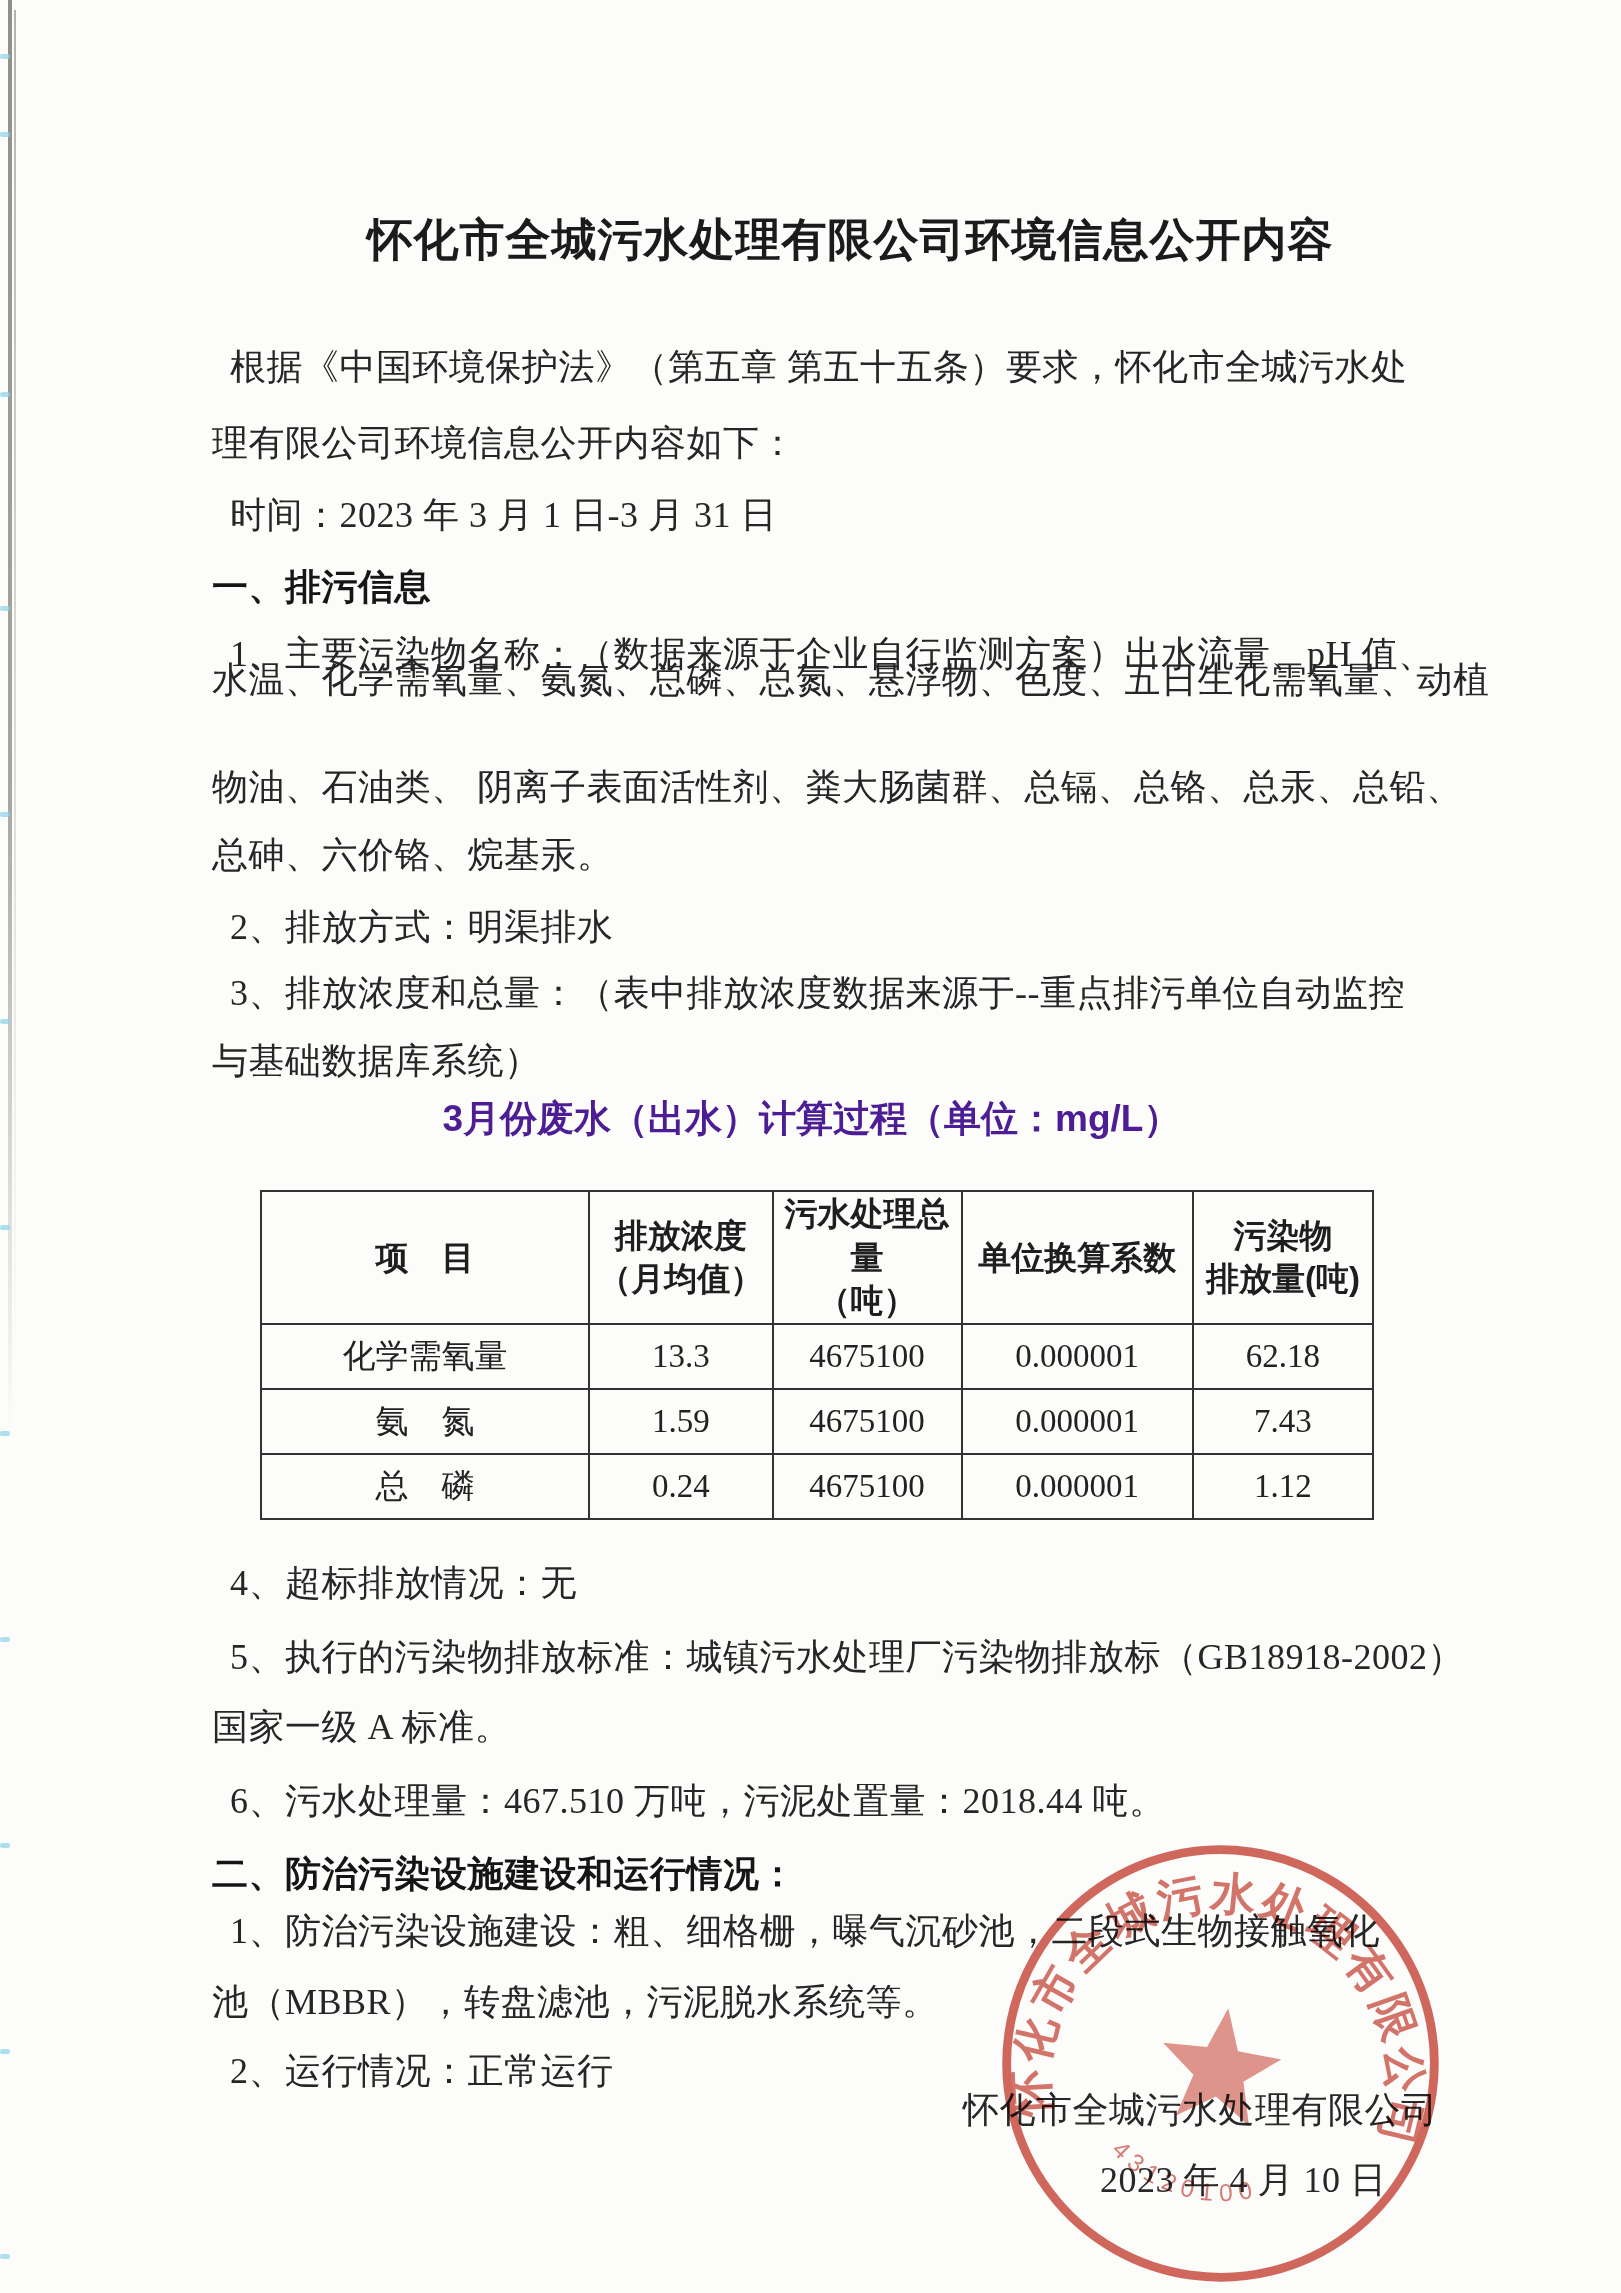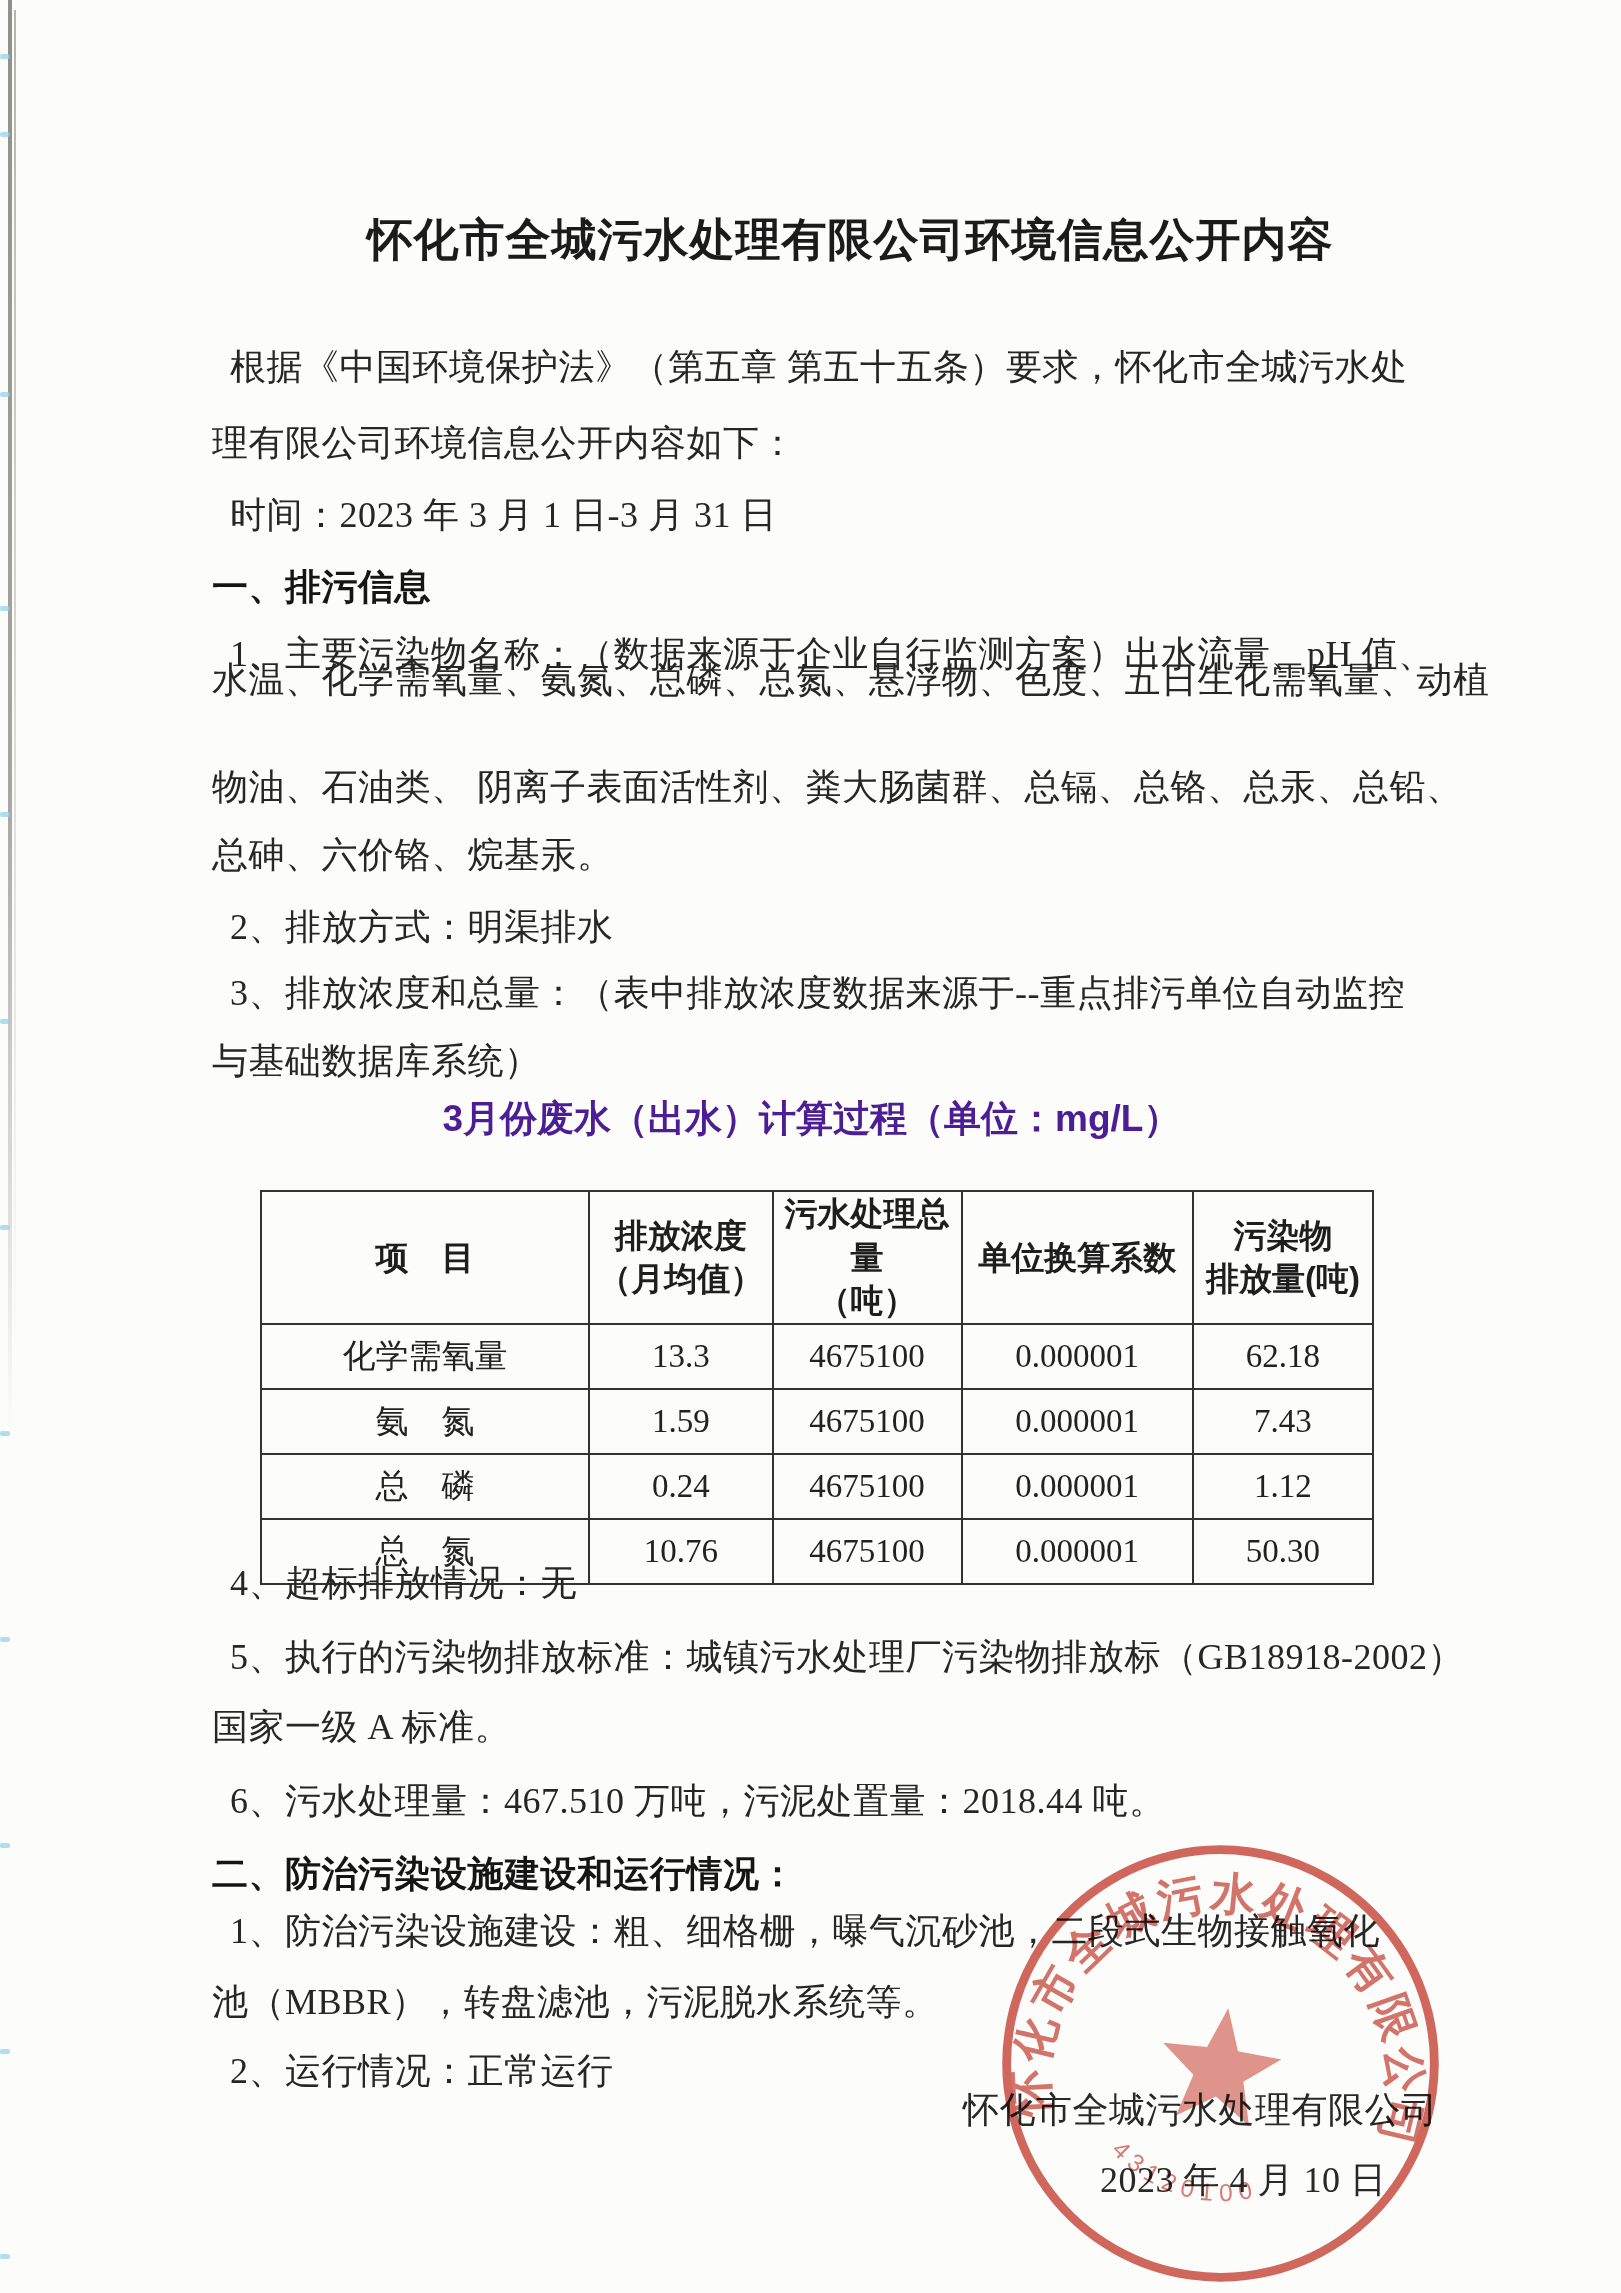--- a/index.html
+++ b/index.html
@@ -129,27 +129,20 @@
         <td>0.000001</td>
         <td>7.43</td>
       </tr>
       <tr>
         <td>总　磷</td>
         <td>0.24</td>
         <td>4675100</td>
         <td>0.000001</td>
         <td>1.12</td>
       </tr>
-      <tr>
-        <td>总　氮</td>
-        <td>10.76</td>
-        <td>4675100</td>
-        <td>0.000001</td>
-        <td>50.30</td>
-      </tr>
     </tbody>
   </table>
 
   <div class="ln indent" style="top:1561px">4、超标排放情况：无</div>
   <div class="ln indent" style="top:1635px">5、执行的污染物排放标准：城镇污水处理厂污染物排放标（GB18918-2002）</div>
   <div class="ln flush" style="top:1705px">国家一级 A 标准。</div>
   <div class="ln indent" style="top:1779px">6、污水处理量：467.510 万吨，污泥处置量：2018.44 吨。</div>
   <div class="ln flush heading" style="top:1851px">二、防治污染设施建设和运行情况：</div>
   <div class="ln indent" style="top:1909px">1、防治污染设施建设：粗、细格栅，曝气沉砂池，二段式生物接触氧化</div>
   <div class="ln flush" style="top:1980px">池（MBBR），转盘滤池，污泥脱水系统等。</div>

